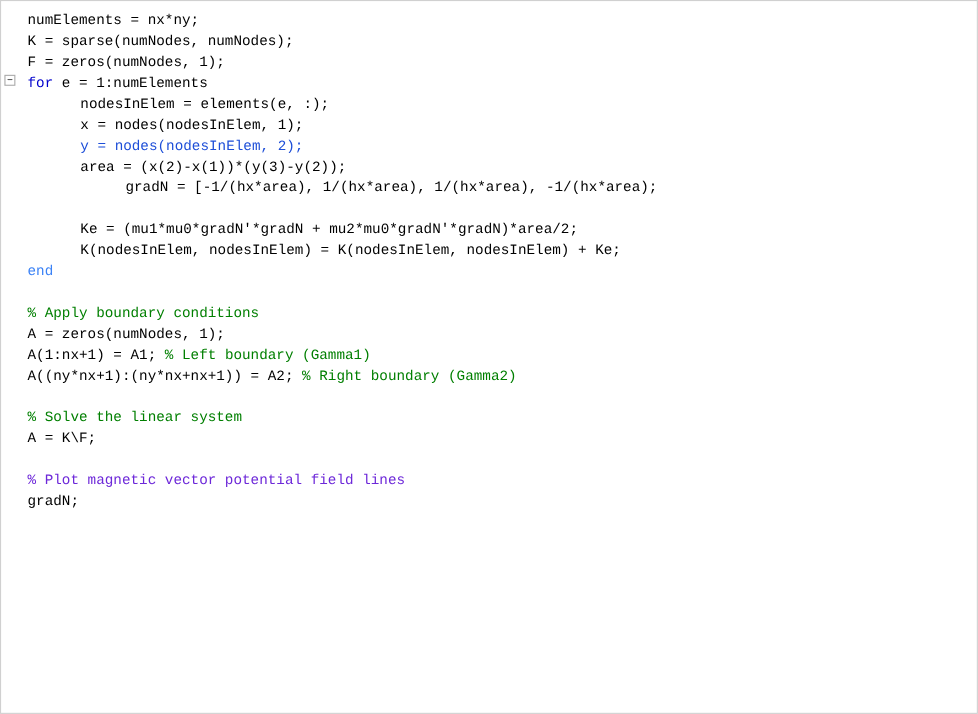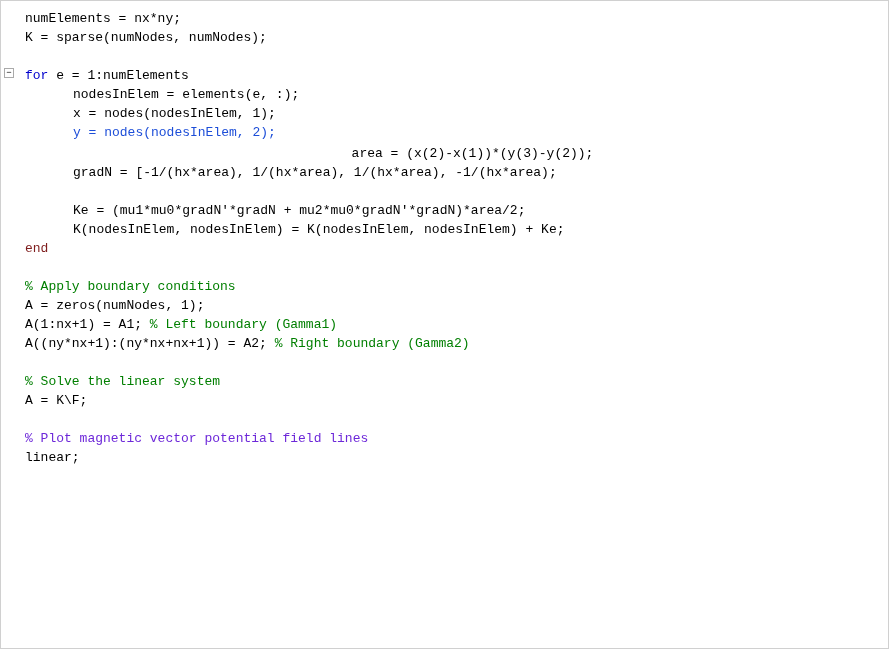--- a/index.html
+++ b/index.html
@@ -34,61 +34,62 @@
       <div style="display: flex; align-items: flex-start; min-height: 19px;">
         <div style="width: 16px; min-width: 16px; display: flex; align-items: center; justify-content: center; padding-top: 2px;"></div>
         <span style="white-space: pre; line-height: 19px; padding-left: 8px;"><span style="color: rgb(0, 0, 0);">numElements = nx*ny;</span></span>
       </div>
       <div style="display: flex; align-items: flex-start; min-height: 19px;">
         <div style="width: 16px; min-width: 16px; display: flex; align-items: center; justify-content: center; padding-top: 2px;"></div>
         <span style="white-space: pre; line-height: 19px; padding-left: 8px;"><span style="color: rgb(0, 0, 0);">K = sparse(numNodes, numNodes);</span></span>
       </div>
       <div style="display: flex; align-items: flex-start; min-height: 19px;">
         <div style="width: 16px; min-width: 16px; display: flex; align-items: center; justify-content: center; padding-top: 2px;"></div>
+        <span style="white-space: pre; line-height: 19px; padding-left: 8px;"><span style="color: rgb(0, 0, 0);">F = zeros(numNodes, 1);</span></span>
       </div>
       <div style="display: flex; align-items: flex-start; min-height: 19px;">
         <div style="width: 16px; min-width: 16px; display: flex; align-items: center; justify-content: center; padding-top: 2px;">
           <span style="width: 10px; height: 10px; border: 1px solid rgb(170, 170, 170); display: inline-flex; align-items: center; justify-content: center; font-size: 9px; cursor: pointer; background: rgb(255, 255, 255); line-height: 1; user-select: none;">−</span>
         </div>
         <span style="white-space: pre; line-height: 19px; padding-left: 8px;"><span style="color: rgb(0, 0, 205);">for</span><span style="color: rgb(0, 0, 0);"> e = 1:numElements</span></span>
       </div>
       <div style="display: flex; align-items: flex-start; min-height: 19px;">
         <div style="width: 16px; min-width: 16px; display: flex; align-items: center; justify-content: center; padding-top: 2px;"></div>
         <span style="white-space: pre; line-height: 19px; padding-left: 56px;"><span style="color: rgb(0, 0, 0);">nodesInElem = elements(e, :);</span></span>
       </div>
       <div style="display: flex; align-items: flex-start; min-height: 19px;">
         <div style="width: 16px; min-width: 16px; display: flex; align-items: center; justify-content: center; padding-top: 2px;"></div>
         <span style="white-space: pre; line-height: 19px; padding-left: 56px;"><span style="color: rgb(0, 0, 0);">x = nodes(nodesInElem, 1);</span></span>
       </div>
       <div style="display: flex; align-items: flex-start; min-height: 19px;">
         <div style="width: 16px; min-width: 16px; display: flex; align-items: center; justify-content: center; padding-top: 2px;"></div>
         <span style="white-space: pre; line-height: 19px; padding-left: 56px;"><span style="color: #1d4ed8;">y = nodes(nodesInElem, 2);</span></span>
       </div>
-      <div style="display: flex; align-items: center; min-height: 19px; flex-direction: column;">
+      <div style="display: flex; align-items: flex-start; min-height: 19px;">
         <div style="width: 16px; min-width: 16px; display: flex; align-items: center; justify-content: center; padding-top: 2px;"></div>
         <span style="white-space: pre; line-height: 19px; padding-left: 56px;"><span style="color: rgb(0, 0, 0);">area = (x(2)-x(1))*(y(3)-y(2));</span></span>
       </div>
-      <div style="display: flex; align-items: flex-start; min-height: 19px;">
+      <div style="display: flex; align-items: flex-start; min-height: 19px; margin-left: 41px;">
         <div style="width: 16px; min-width: 16px; display: flex; align-items: center; justify-content: center; padding-top: 2px;"></div>
         <span style="white-space: pre; line-height: 19px; padding-left: 56px;"><span style="color: rgb(0, 0, 0);">gradN = [-1/(hx*area), 1/(hx*area), 1/(hx*area), -1/(hx*area);</span></span>
       </div>
       <div style="display: flex; align-items: flex-start; min-height: 19px;">
         <div style="width: 16px; min-width: 16px; display: flex; align-items: center; justify-content: center; padding-top: 2px;"></div>
       </div>
       <div style="display: flex; align-items: flex-start; min-height: 19px;">
         <div style="width: 16px; min-width: 16px; display: flex; align-items: center; justify-content: center; padding-top: 2px;"></div>
         <span style="white-space: pre; line-height: 19px; padding-left: 56px;"><span style="color: rgb(0, 0, 0);">Ke = (mu1*mu0*gradN'*gradN + mu2*mu0*gradN'*gradN)*area/2;</span></span>
       </div>
       <div style="display: flex; align-items: flex-start; min-height: 19px;">
         <div style="width: 16px; min-width: 16px; display: flex; align-items: center; justify-content: center; padding-top: 2px;"></div>
         <span style="white-space: pre; line-height: 19px; padding-left: 56px;"><span style="color: rgb(0, 0, 0);">K(nodesInElem, nodesInElem) = K(nodesInElem, nodesInElem) + Ke;</span></span>
       </div>
       <div style="display: flex; align-items: flex-start; min-height: 19px;">
         <div style="width: 16px; min-width: 16px; display: flex; align-items: center; justify-content: center; padding-top: 2px;"></div>
-        <span style="white-space: pre; line-height: 19px; padding-left: 8px;"><span style="color: #7f1d1d;">end</span></span>
+        <span style="white-space: pre; line-height: 19px; padding-left: 8px;"><span style="color: #3b82f6;">end</span></span>
       </div>
       <div style="display: flex; align-items: flex-start; min-height: 19px;">
         <div style="width: 16px; min-width: 16px; display: flex; align-items: center; justify-content: center; padding-top: 2px;"></div>
         <span style="white-space: pre; line-height: 19px; padding-left: 8px;"><span style="color: rgb(0, 0, 0);"></span></span>
       </div>
       <div style="display: flex; align-items: flex-start; min-height: 19px;">
         <div style="width: 16px; min-width: 16px; display: flex; align-items: center; justify-content: center; padding-top: 2px;"></div>
         <span style="white-space: pre; line-height: 19px; padding-left: 8px;"><span style="color: rgb(0, 127, 0);">% Apply boundary conditions</span></span>
       </div>
       <div style="display: flex; align-items: center; min-height: 19px;">
@@ -118,16 +119,16 @@
       <div style="display: flex; align-items: flex-start; min-height: 19px;">
         <div style="width: 16px; min-width: 16px; display: flex; align-items: center; justify-content: center; padding-top: 2px;"></div>
         <span style="white-space: pre; line-height: 19px; padding-left: 8px;"><span style="color: rgb(0, 0, 0);"></span></span>
       </div>
       <div style="display: flex; align-items: flex-start; min-height: 19px;">
         <div style="width: 16px; min-width: 16px; display: flex; align-items: center; justify-content: center; padding-top: 2px;"></div>
         <span style="white-space: pre; line-height: 19px; padding-left: 8px;"><span style="color: #6d28d9;">% Plot magnetic vector potential field lines</span></span>
       </div>
       <div style="display: flex; align-items: flex-start; min-height: 19px;">
         <div style="width: 16px; min-width: 16px; display: flex; align-items: center; justify-content: center; padding-top: 2px;"></div>
-        <span style="white-space: pre; line-height: 19px; padding-left: 8px;"><span style="color: rgb(0, 0, 0);">linear;</span></span>
+        <span style="white-space: pre; line-height: 19px; padding-left: 8px;"><span style="color: rgb(0, 0, 0);">gradN;</span></span>
       </div>
     </div>
 </div>
 
 </body></html>

